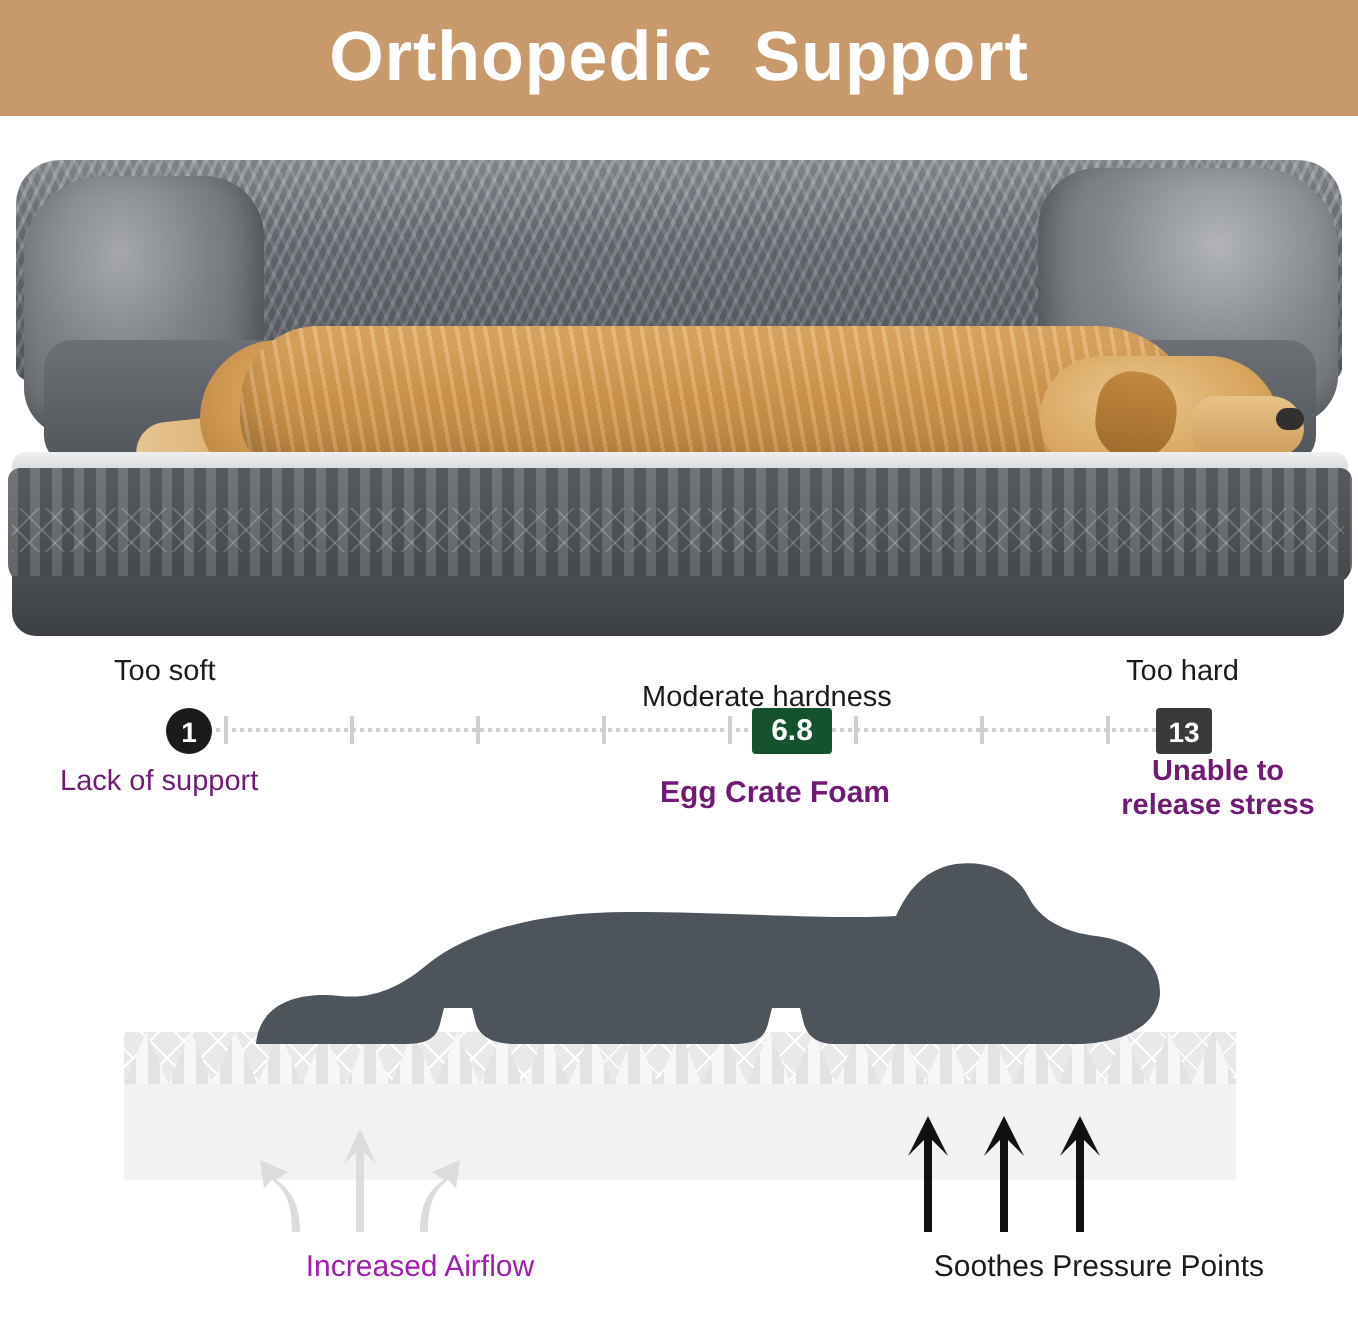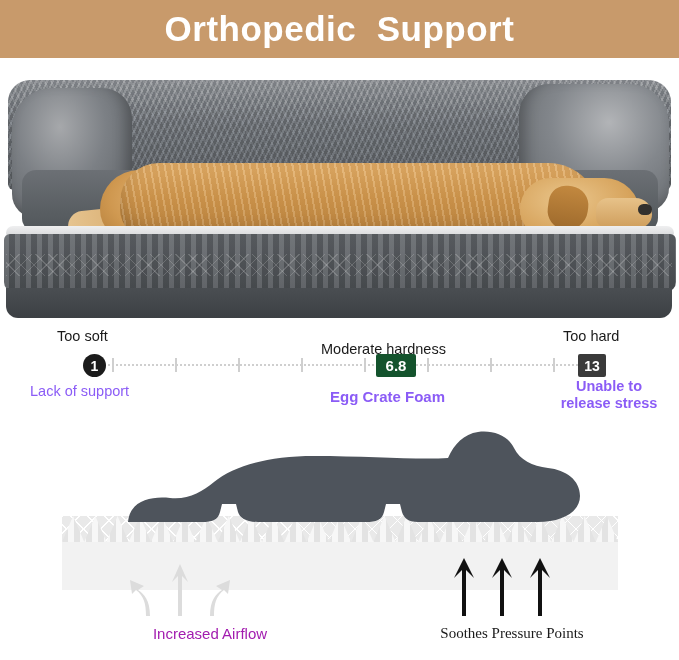--- a/index.html
+++ b/index.html
@@ -161,21 +161,21 @@
     position:absolute;top:32px;height:23px;
     display:flex;align-items:center;justify-content:center;
     color:#ffffff;font-size:14px;font-weight:bold;
     border-radius:2px;
   }
   .badge-1{left:83px;width:23px;border-radius:50%;background:#1b1b1b;}
   .badge-68{left:376px;width:40px;background:#14532d;font-size:15px;}
   .badge-10{left:578px;width:28px;background:#3a3a3a;}
 
   .scale-bot-label{
-    position:absolute;font-size:14.5px;color:#8b5cf6;white-space:nowrap;
+    position:absolute;font-size:14.5px;color:#701a75;white-space:nowrap;
   }
   .blbl-soft{left:30px;top:61px;}
   .blbl-mod{left:330px;top:66px;font-weight:bold;font-size:15px;}
   .blbl-hard{left:549px;top:56px;text-align:center;line-height:17px;font-weight:bold;width:120px;}
 
   
   .foam{
     position:absolute;left:0;top:420px;width:679px;height:240px;
   }
   .foam-block{
@@ -202,22 +202,22 @@
     position:absolute;left:128px;top:140px;width:110px;height:58px;
   }
   .arrows-right{
     position:absolute;left:450px;top:136px;width:110px;height:62px;
   }
   .cap-left{
     position:absolute;left:110px;top:205px;width:200px;text-align:center;
     font-size:15px;color:#a21caf;
   }
   .cap-right{
-    position:absolute;left:392px;top:205px;width:240px;text-align:center;
-    font-size:15px;color:#1a1a1a;font-family:Liberation Serif, serif;
+    position:absolute;left:392px;top:205px;width:240px;text-align:right;
+    font-size:15px;color:#1a1a1a;
   }
 </style>
 </head>
 <body>
 
 <div class="page">
 
   <div class="banner">
     <div class="banner-title">Orthopedic  Support</div>
   </div>

